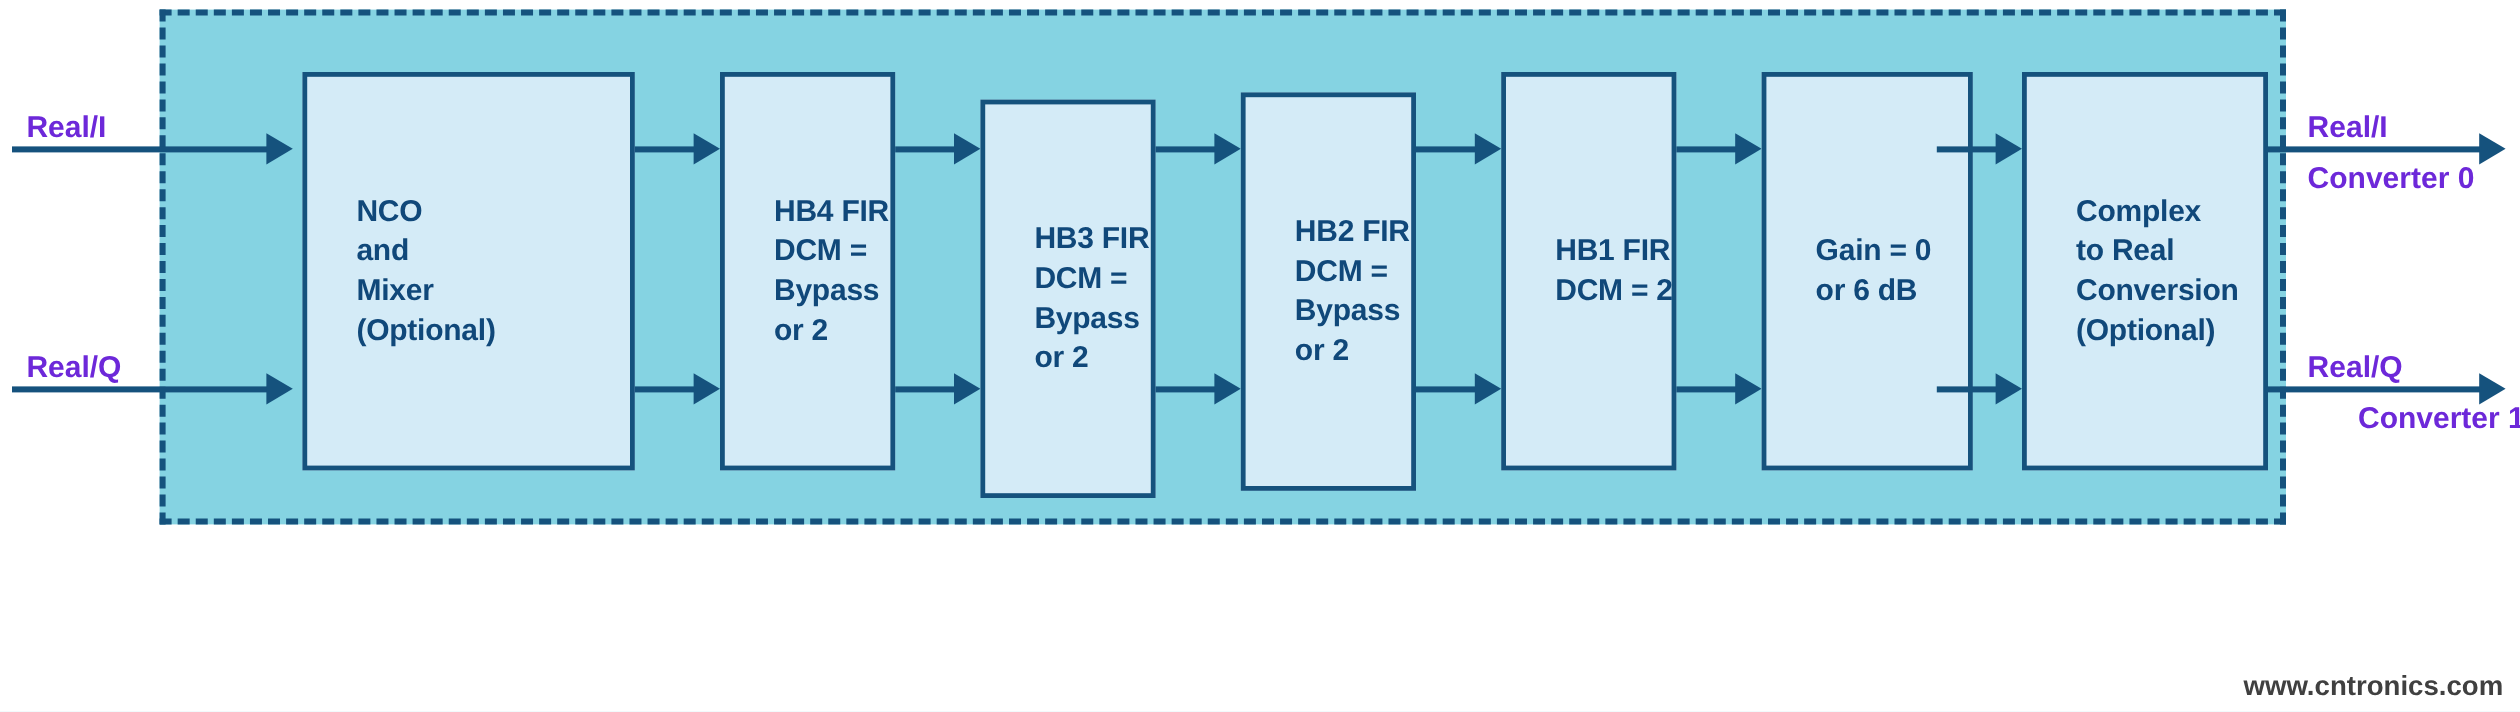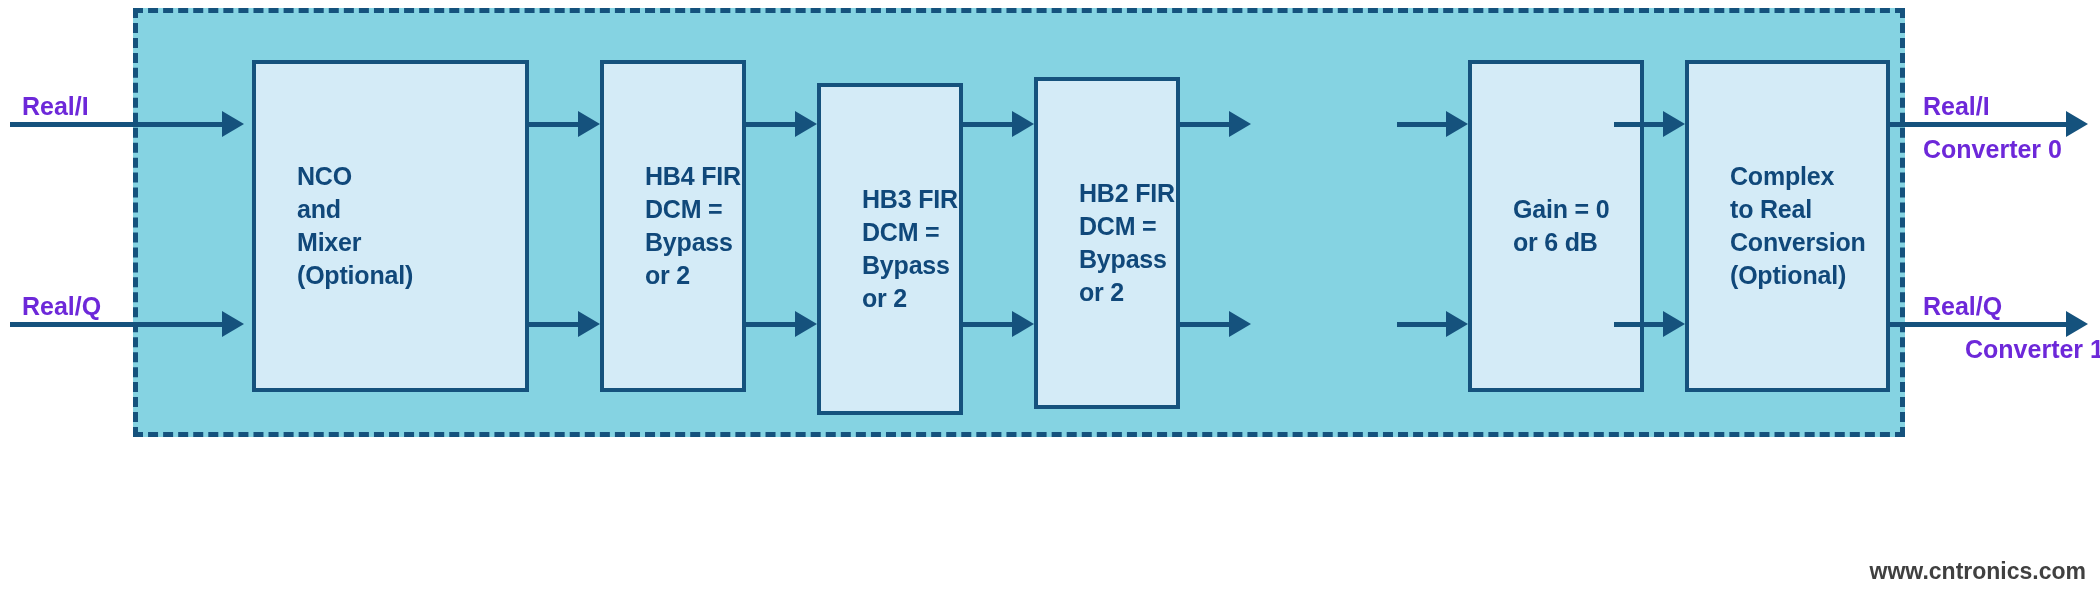--- a/index.html
+++ b/index.html
@@ -147,20 +147,24 @@
     <span class="ln">DCM =</span>
     <span class="ln">Bypass</span>
     <span class="ln">or 2</span>
   </div>
 
   <div class="hline" style="left:1180px; top:122px; width:62px;"></div>
   <div class="arrow" style="left:1229px; top:111px;"></div>
   <div class="hline" style="left:1180px; top:322px; width:62px;"></div>
   <div class="arrow" style="left:1229px; top:311px;"></div>
 
+  <div class="block" style="left:1251px; top:60px; width:146px; height:332px;">
+    <span class="ln">HB1 FIR</span>
+    <span class="ln">DCM = 2</span>
+  </div>
 
   <div class="hline" style="left:1397px; top:122px; width:62px;"></div>
   <div class="arrow" style="left:1446px; top:111px;"></div>
   <div class="hline" style="left:1397px; top:322px; width:62px;"></div>
   <div class="arrow" style="left:1446px; top:311px;"></div>
 
   <div class="block" style="left:1468px; top:60px; width:176px; height:332px;">
     <span class="ln">Gain = 0</span>
     <span class="ln">or 6 dB</span>
   </div>

